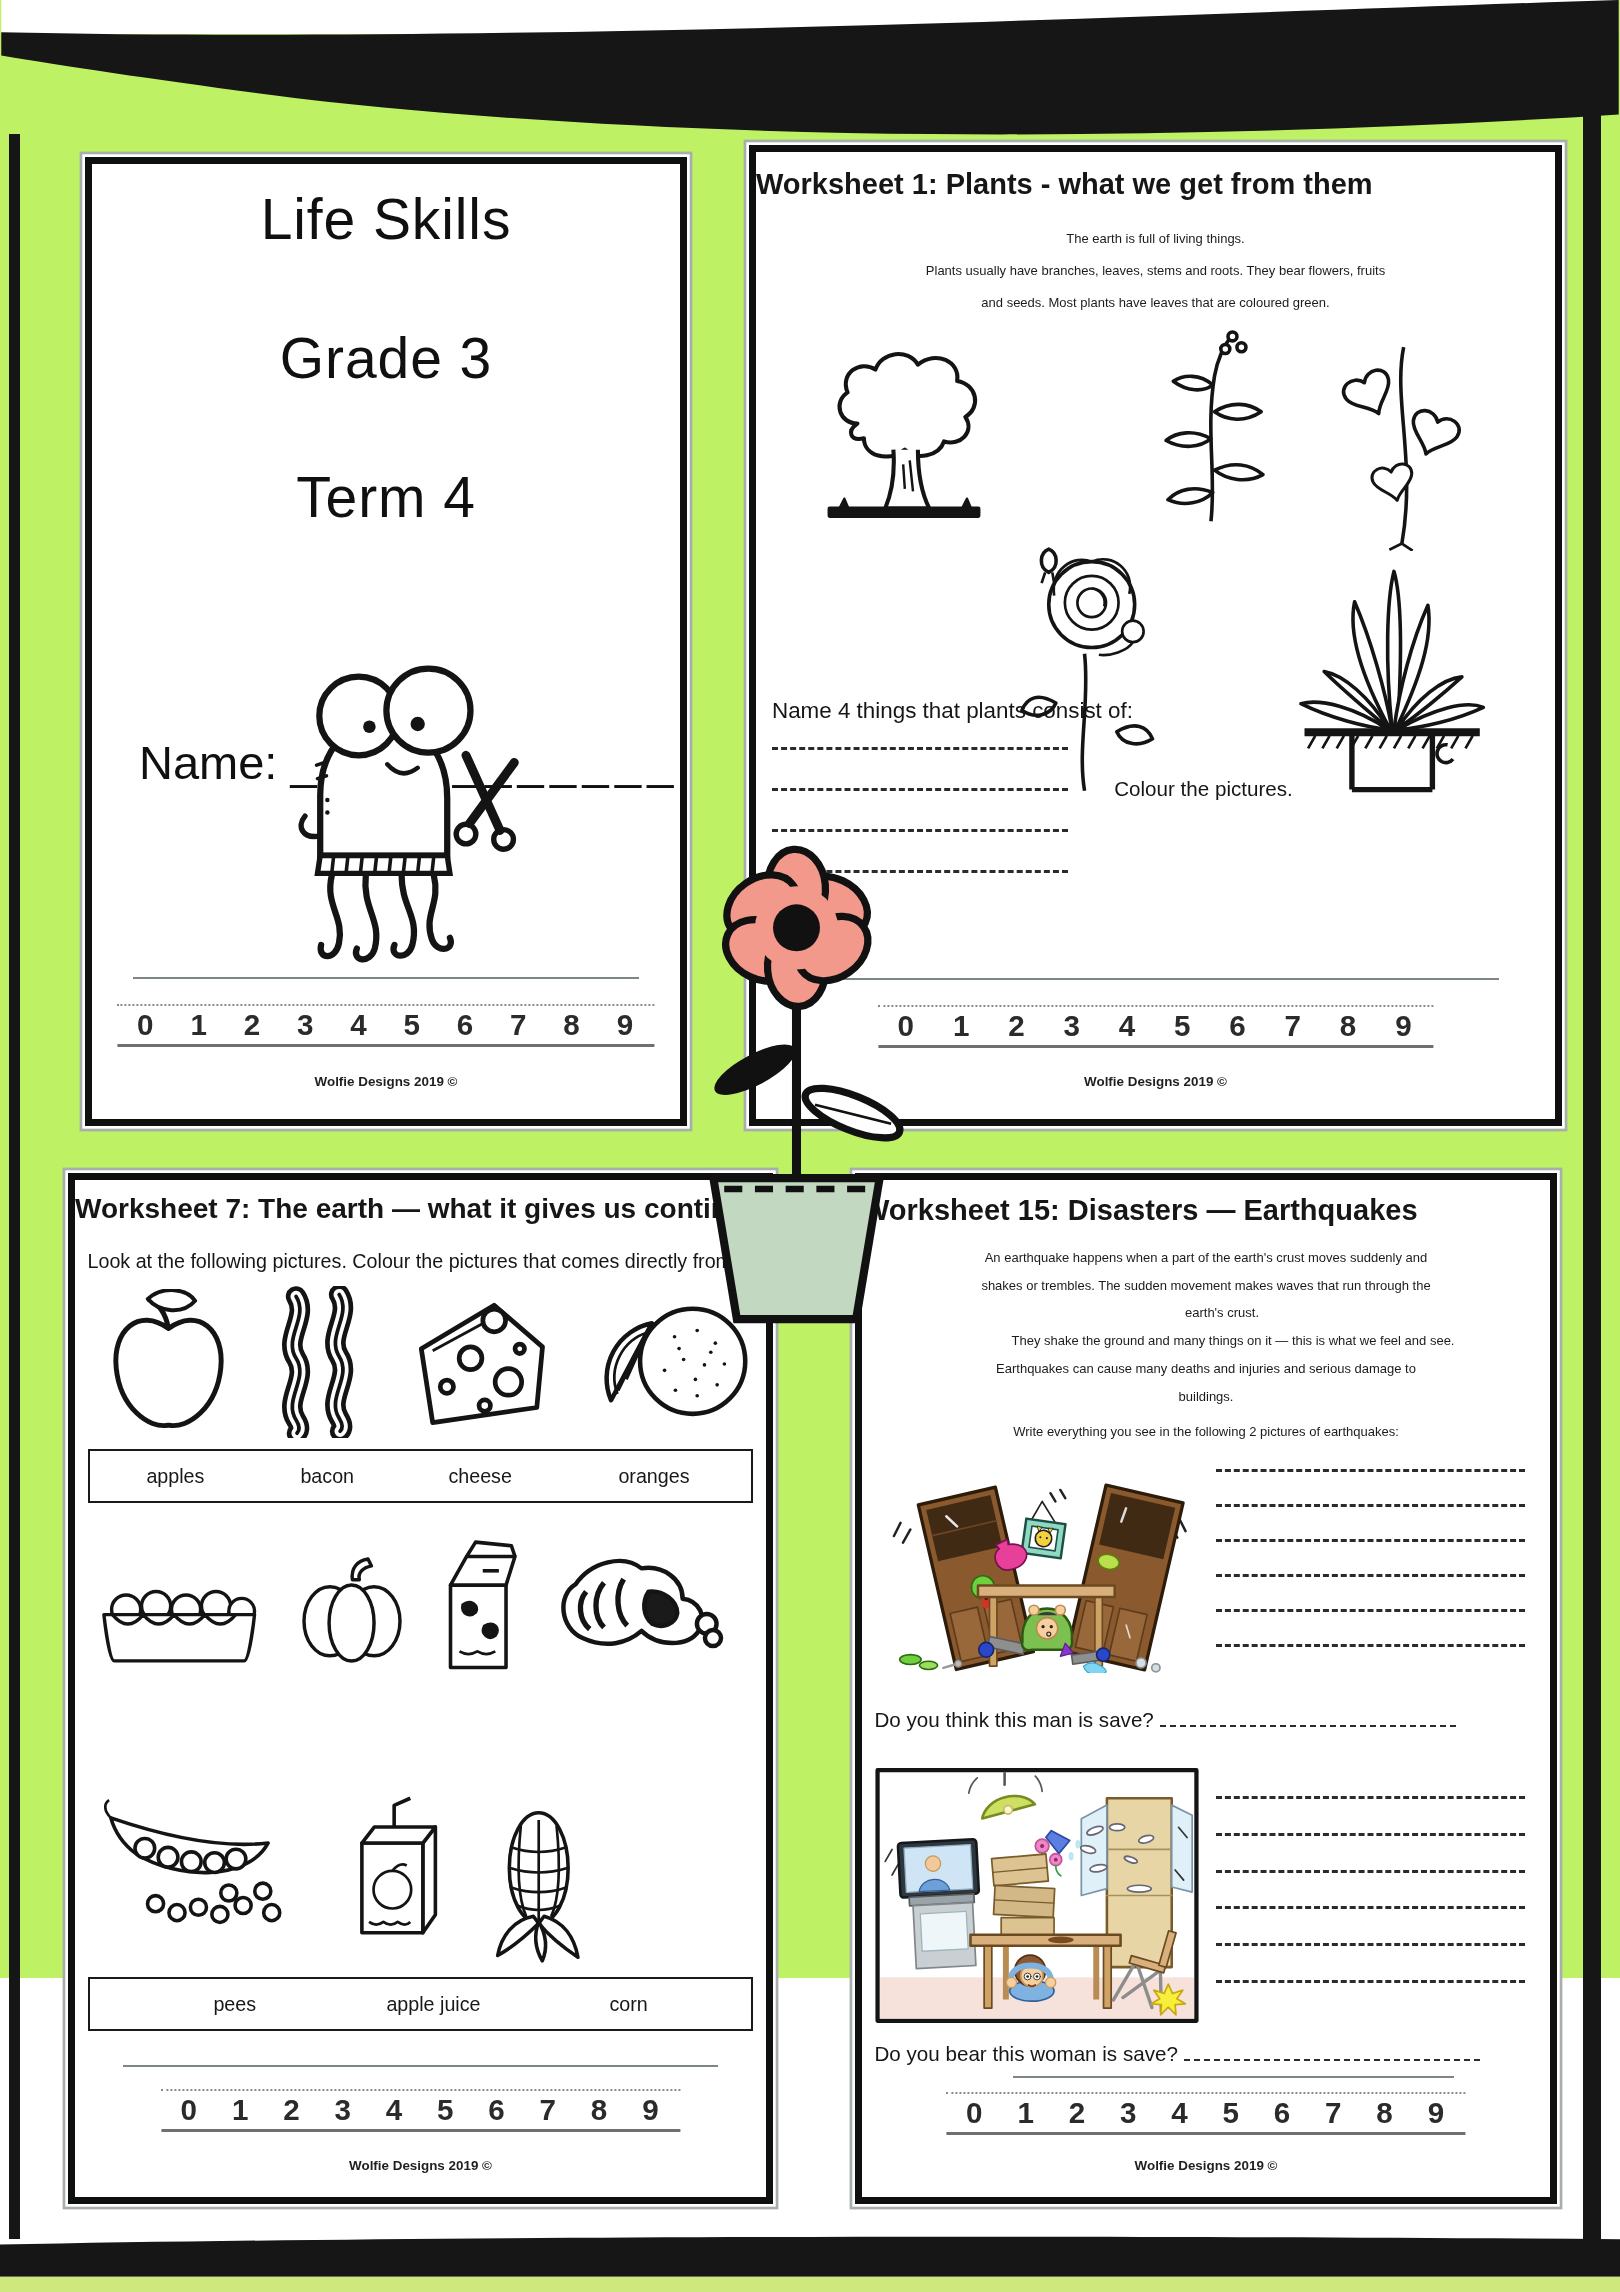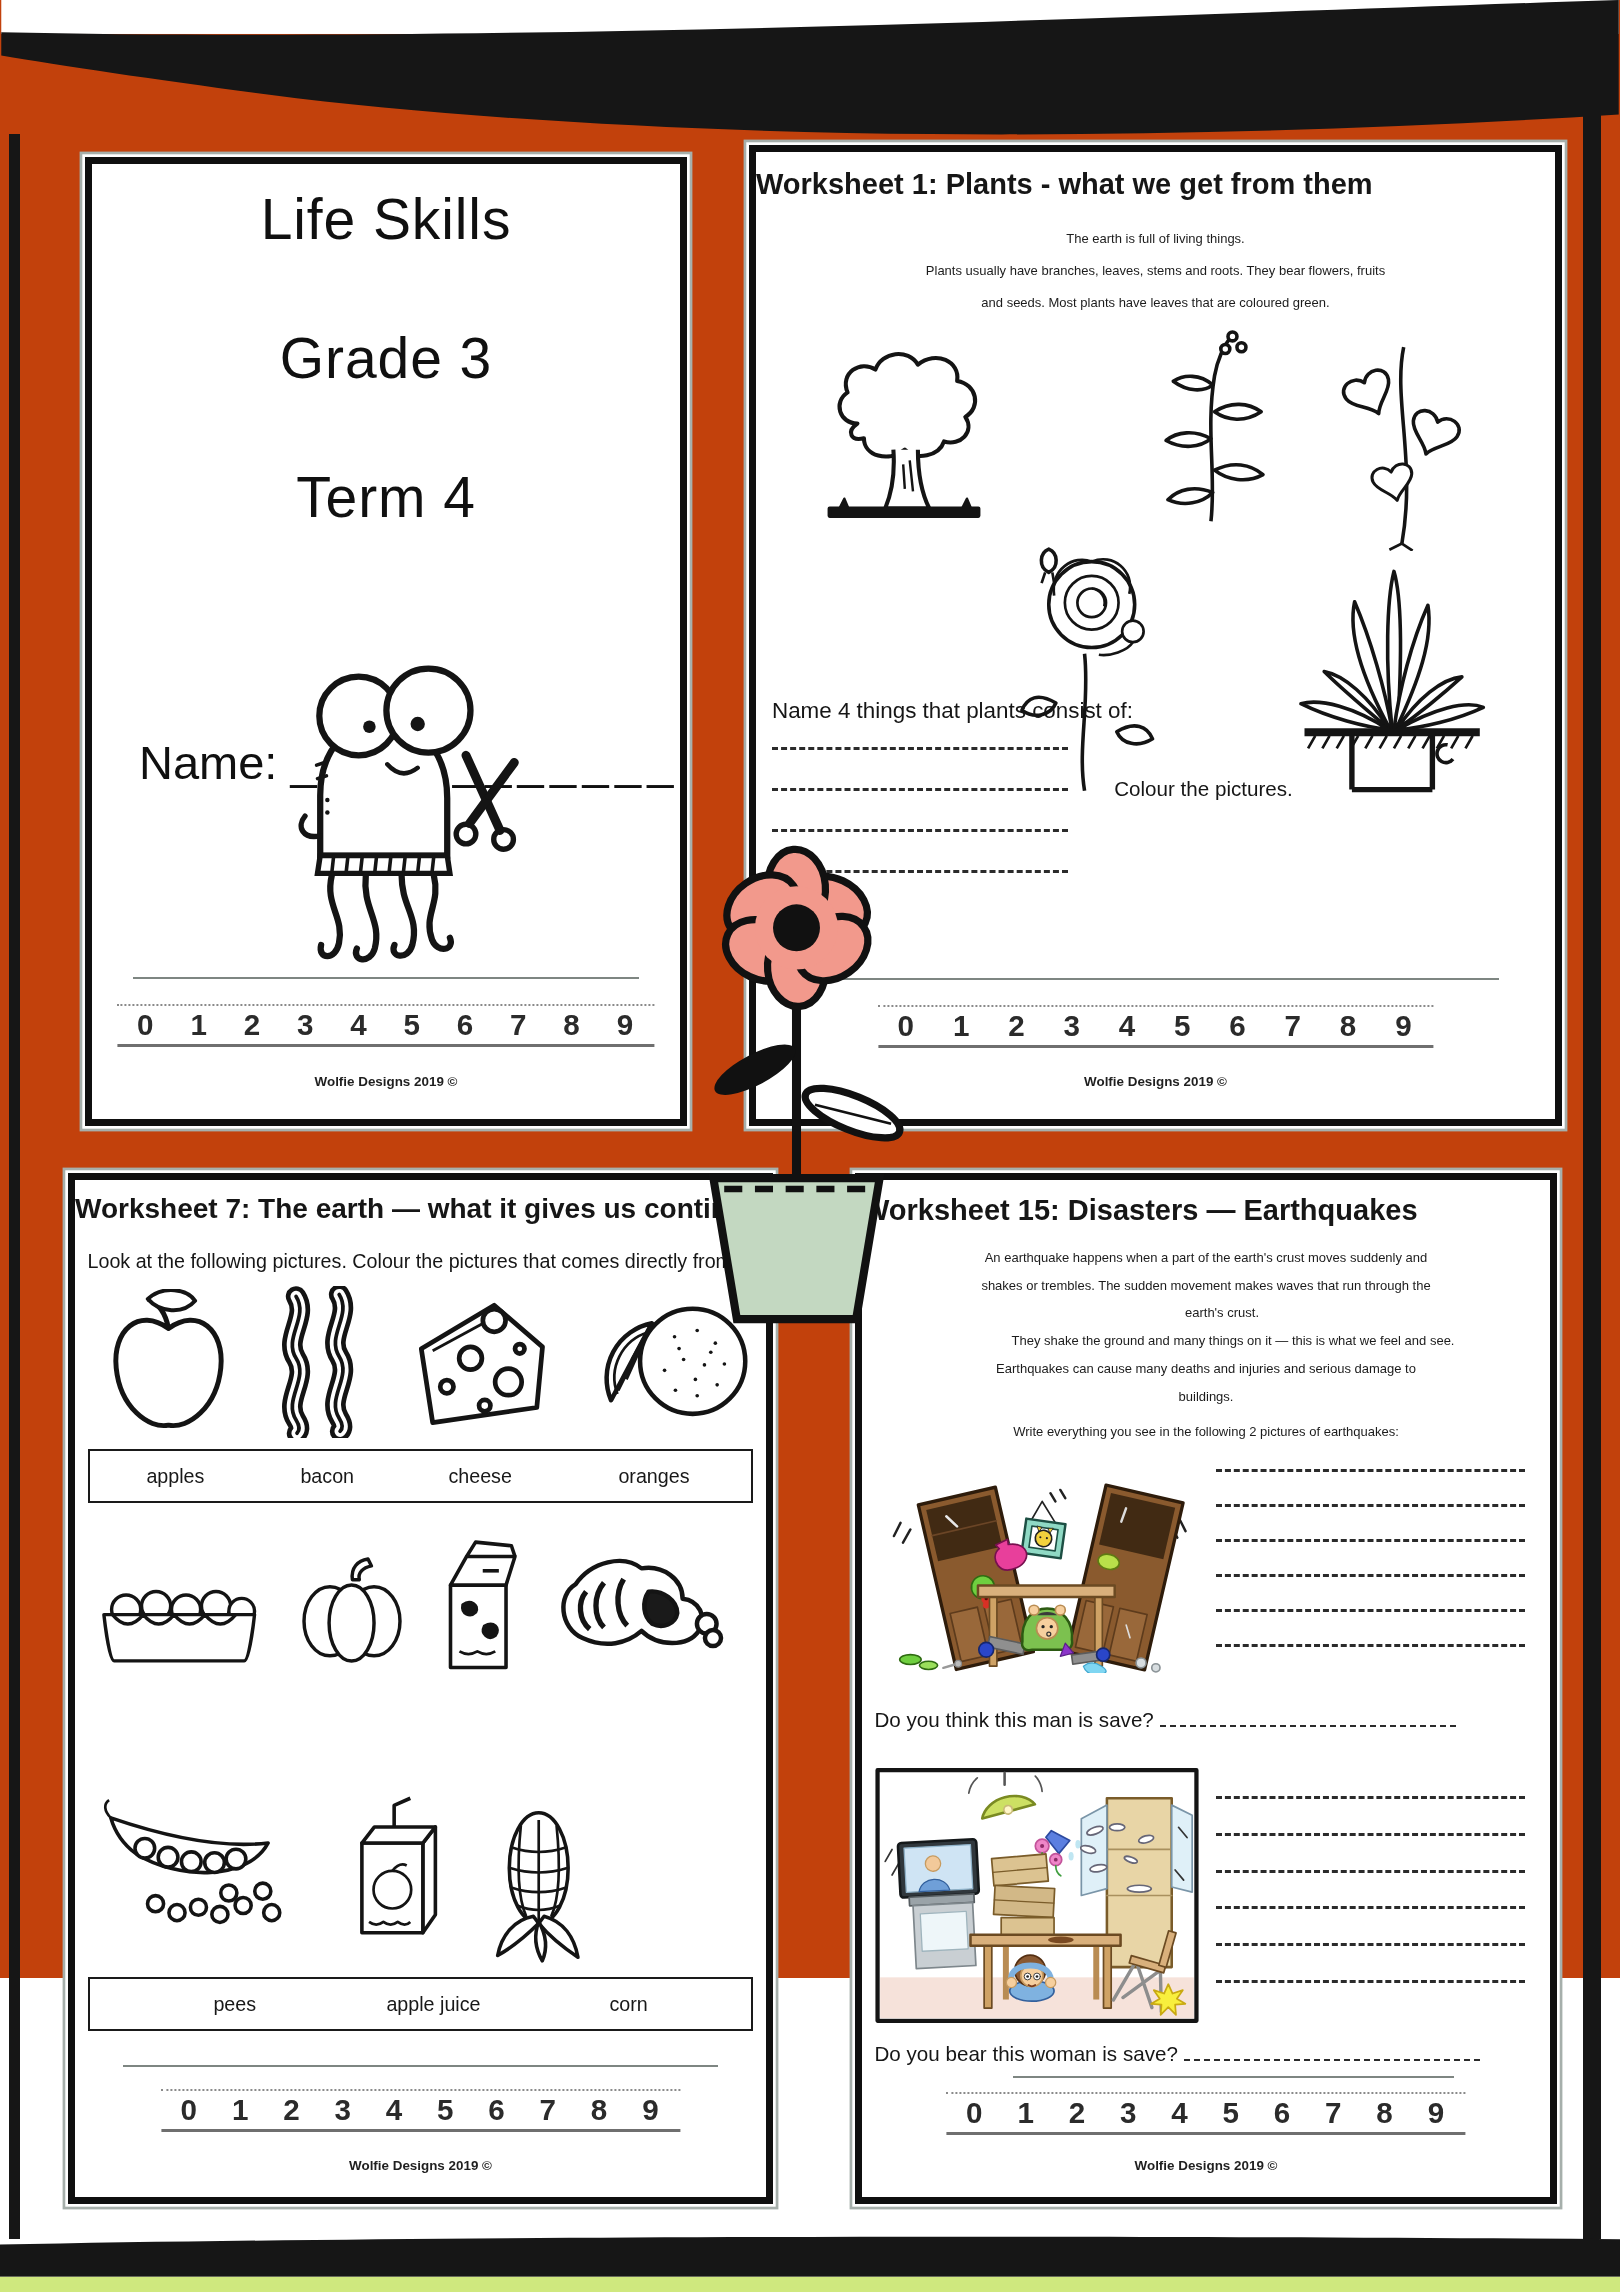--- a/index.html
+++ b/index.html
@@ -1,17 +1,17 @@
 <!DOCTYPE html>
 <html style="font-size:14.3px"><head>
 <meta charset="utf-8">
 <style>
   html,body{margin:0;padding:0;}
   body{width:1620px;height:2293px;overflow:hidden;font-family:"Liberation Sans",sans-serif;background:#fff;}
-  #canvas{position:relative;width:1620px;height:1978px;background:#c2410c;}
+  #canvas{position:relative;width:1620px;height:1978px;background:#bef264;}
   .band{position:absolute;left:0;}
   .page{position:absolute;background:#fff;border:7.2px solid #0f0f0f;box-shadow:0 0 0 2.7px #ffffff,0 0 0 5.4px #a6afab;}
   .page-inner{position:relative;width:100%;height:100%;overflow:hidden;}
   .abs{position:absolute;}
   .ws-title{position:absolute;width:100%;font-weight:700;font-size:29px;color:#161616;white-space:nowrap;}
   .ws-line{position:absolute;width:100%;text-align:center;font-size:13px;color:#1c1c1c;white-space:nowrap;}
   .divider{position:absolute;left:7%;width:86%;border-top:2.7px solid #7e8682;}
   .trace{position:absolute;left:50%;transform:translateX(-50%);font-weight:700;font-size:29.6px;letter-spacing:1.8px;word-spacing:27px;color:#2b2b2b;border-top:2.7px dotted #8a8a8a;border-bottom:3.6px solid #6f6f6f;padding:1.8px 19.7px;white-space:nowrap;}
   .credit{position:absolute;width:100%;text-align:center;font-size:13.4px;font-weight:700;color:#1f1f1f;}
   .ansline{position:absolute;border-bottom:3.6px dashed #2b2b2b;}

